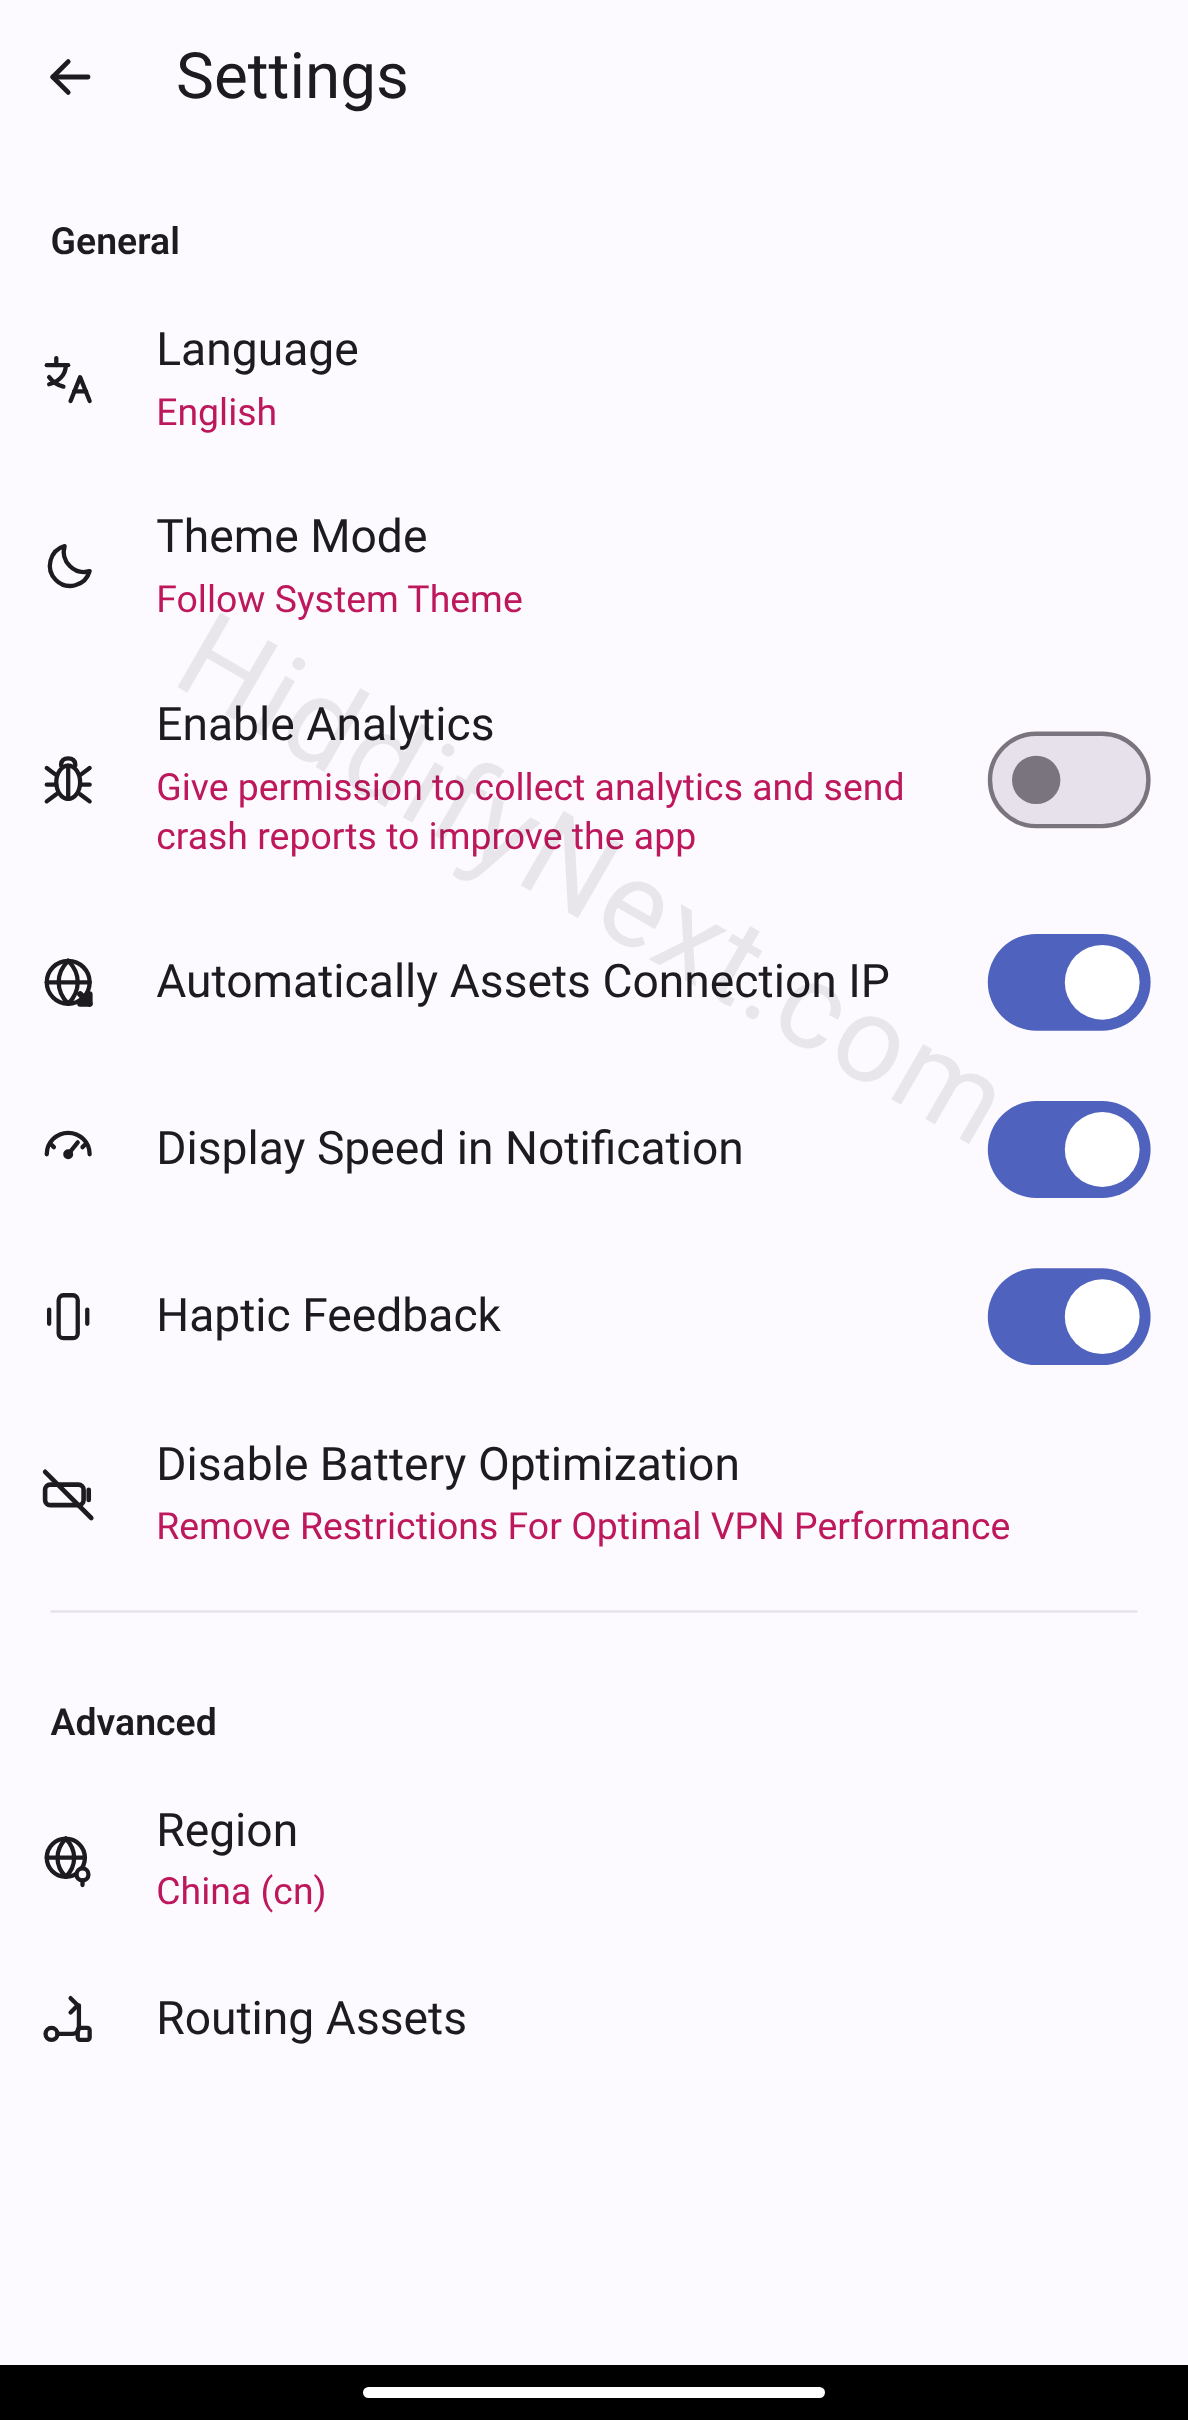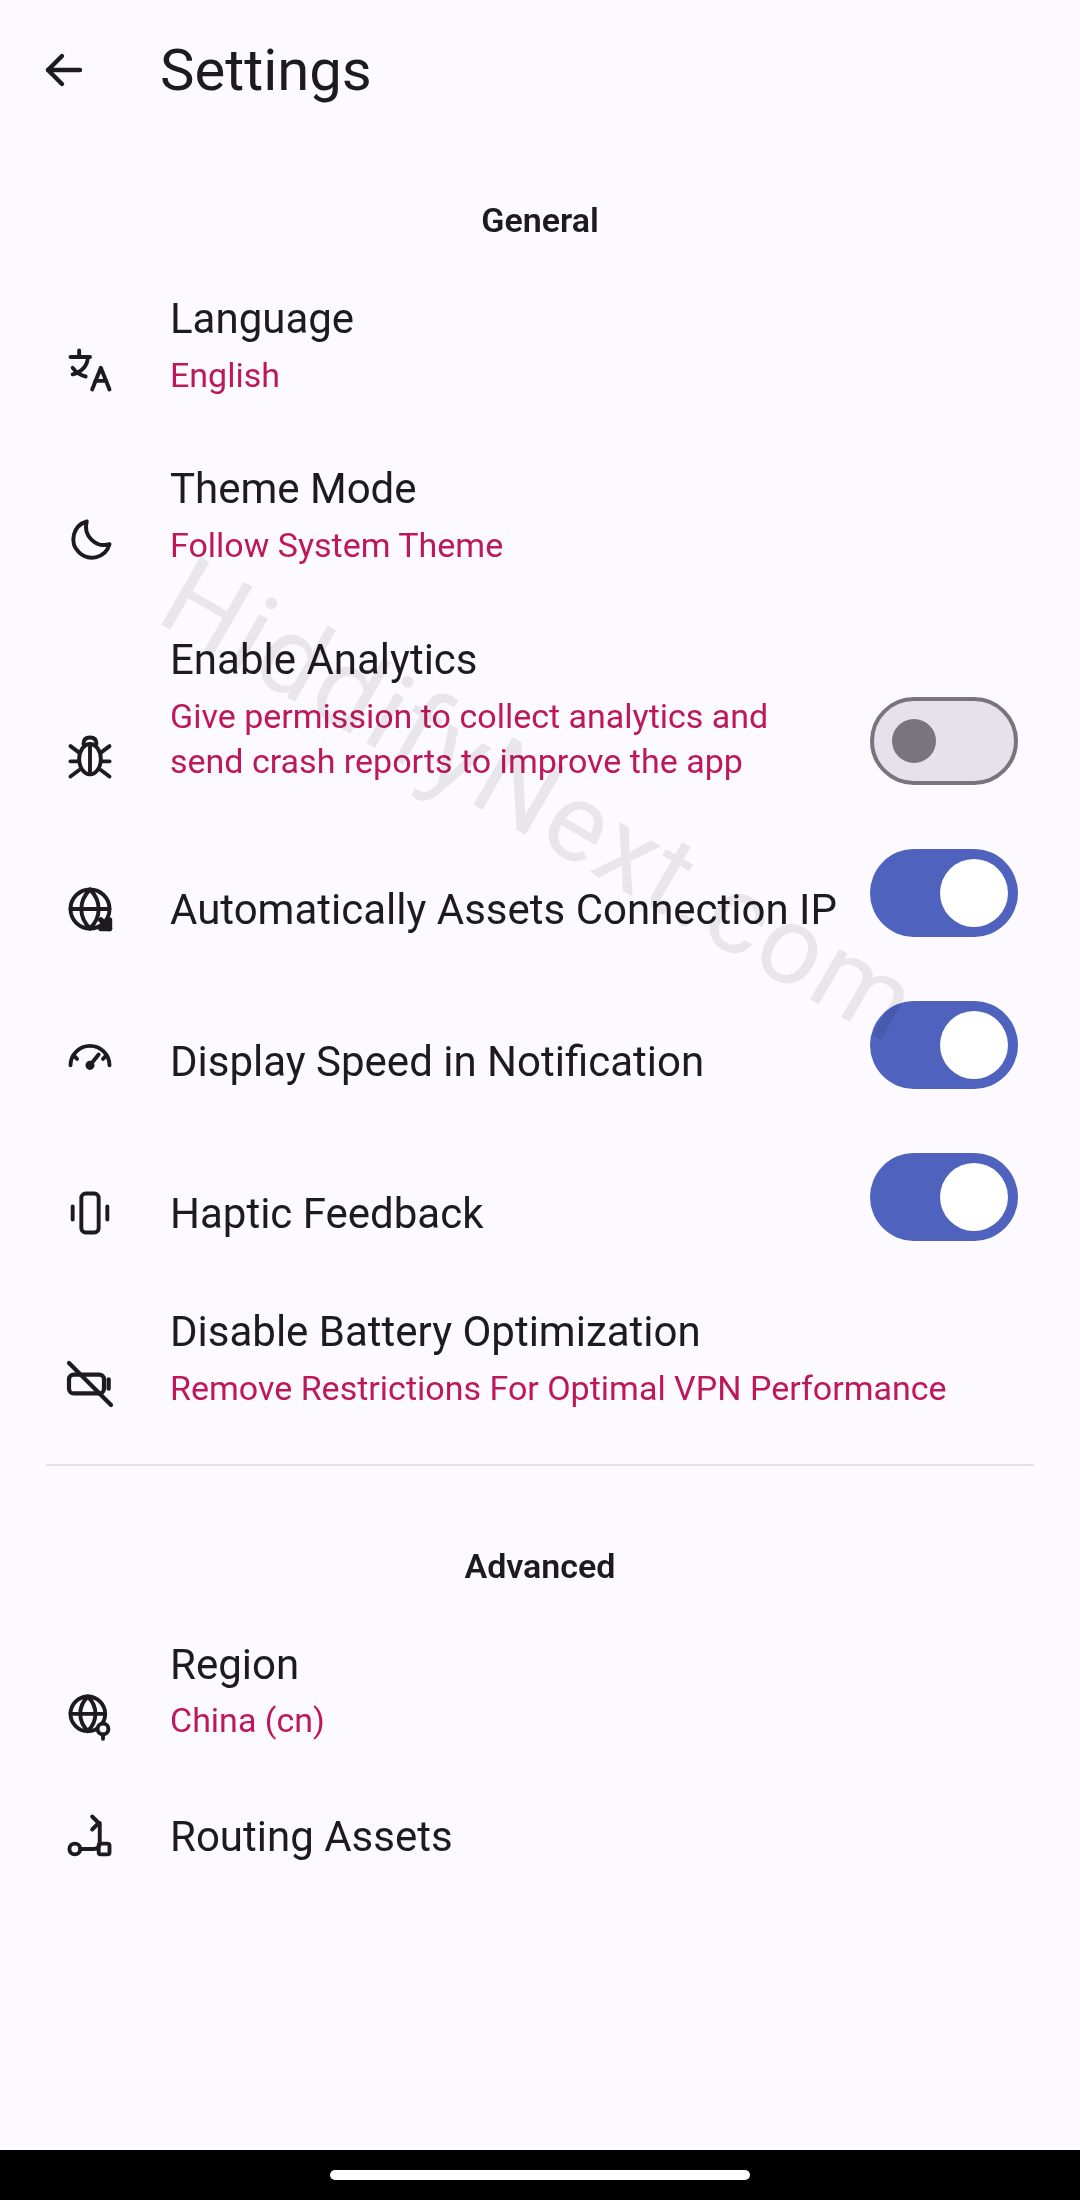--- a/index.html
+++ b/index.html
@@ -34,26 +34,25 @@
   .appbar-title {
     font-size: 58px;
     font-weight: 400;
     color: #1d1b20;
   }
   .section-header {
     font-size: 34px;
     font-weight: 600;
     color: #1d1b20;
     padding: 60px 46px 20px 46px;
-    text-align: center;
   }
   .list-item {
     display: flex;
-    align-items: flex-end;
-    padding: 32px 62px;
+    align-items: center;
+    padding: 32px 34px;
     min-height: 120px;
   }
   .list-icon {
     width: 56px;
     height: 56px;
     flex: 0 0 56px;
     margin-right: 52px;
     display: flex;
     align-items: center;
     justify-content: center;

